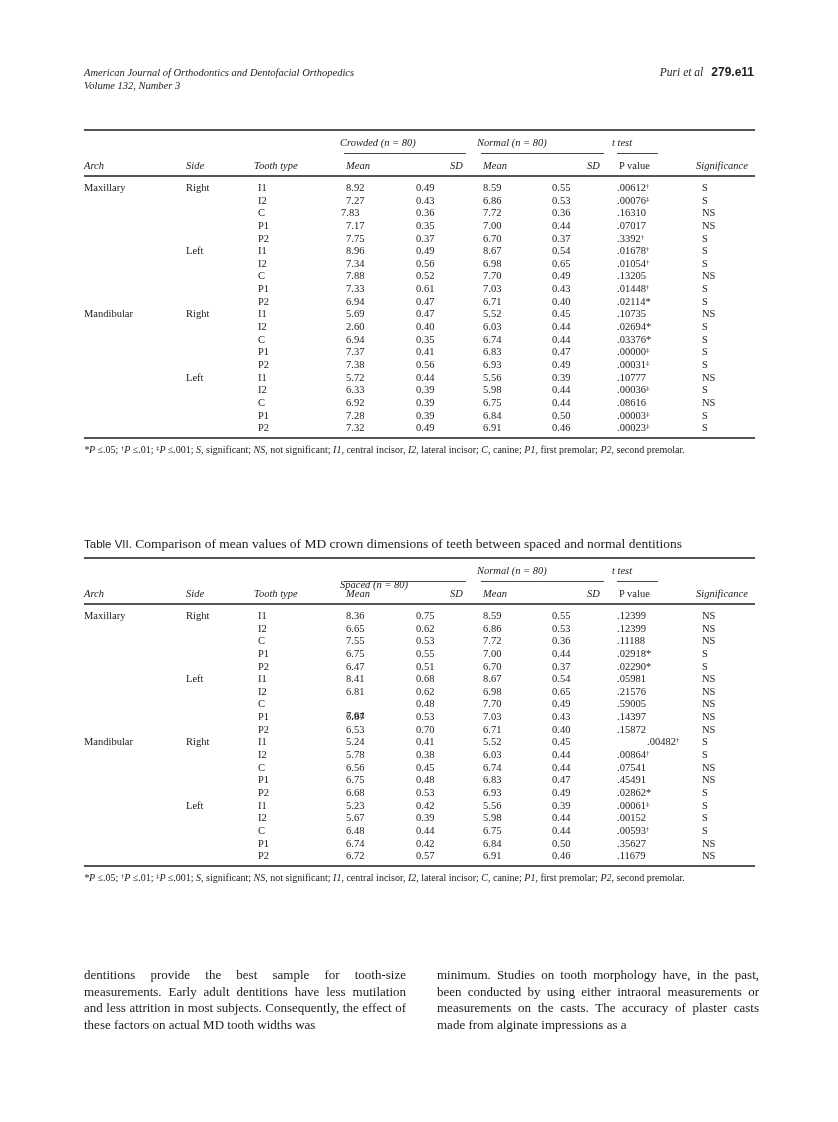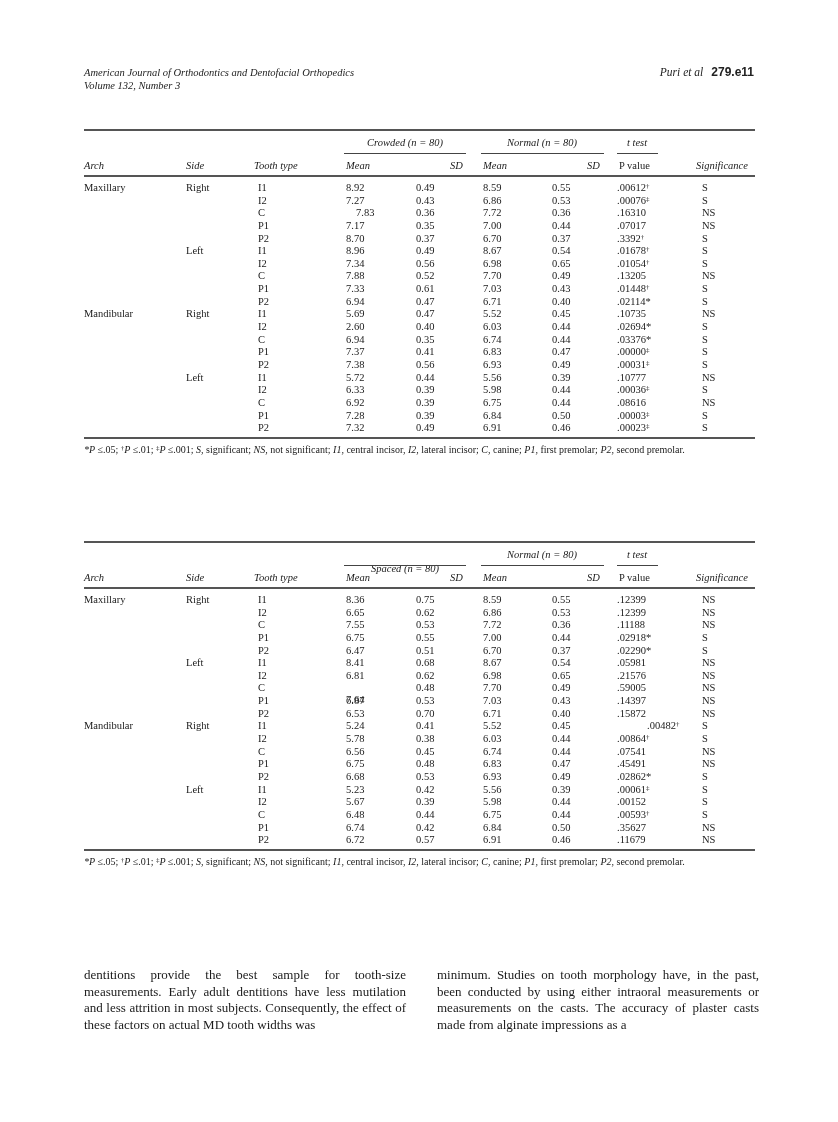--- a/index.html
+++ b/index.html
@@ -11,21 +11,21 @@
   .running-right .auth { font-style: italic; margin-right: 8px; font-size: 11.5px; }
   .running-right .page { font-family: "Liberation Sans", "DejaVu Sans", sans-serif; font-weight: bold; font-size: 12px; }
 
   .table-block { position: absolute; left: 84px; width: 671px; }
   .table-caption { font-size: 13.5px; line-height: 16px; white-space: nowrap; }
   .table-caption .label { font-family: "Liberation Sans", "DejaVu Sans", sans-serif; font-size: 11.5px; }
   .rule-thick { height: 2px; background: #555; }
 
   .hdr { position: relative; height: 44px; }
   .hdr span { position: absolute; font-style: italic; font-size: 10.5px; white-space: nowrap; }
-  .hdr .group { text-align: center; }
+  .hdr .group { }
   .hdr .gline { position: absolute; height: 1px; background: #444; }
 
   .rows { position: relative; }
   .row { position: relative; height: 12.65px; font-size: 10.5px; }
   .row span { position: absolute; top: 0; white-space: nowrap; line-height: 12px; }
   sup { font-size: 7px; vertical-align: 3px; line-height: 0; }
 
   .footnote { font-size: 10px; line-height: 13px; padding-top: 4px; }
   .footnote i { font-style: italic; }
 
@@ -82,21 +82,21 @@
         <span style="left: 332px;">0.43</span>
         <span style="left: 399px;">6.86</span>
         <span style="left: 468px;">0.53</span>
         <span style="left: 533px;">.00076<sup>‡</sup></span>
         <span style="left: 618px;">S</span>
       </div>
       <div class="row">
         <span style="left: 0px;"></span>
         <span style="left: 102px;"></span>
         <span style="left: 174px;">C</span>
-        <span style="left: 272px;">7.83</span>
+        <span style="left: 257px;">7.83</span>
         <span style="left: 332px;">0.36</span>
         <span style="left: 399px;">7.72</span>
         <span style="left: 468px;">0.36</span>
         <span style="left: 533px;">.16310</span>
         <span style="left: 618px;">NS</span>
       </div>
       <div class="row">
         <span style="left: 0px;"></span>
         <span style="left: 102px;"></span>
         <span style="left: 174px;">P1</span>
@@ -104,21 +104,21 @@
         <span style="left: 332px;">0.35</span>
         <span style="left: 399px;">7.00</span>
         <span style="left: 468px;">0.44</span>
         <span style="left: 533px;">.07017</span>
         <span style="left: 618px;">NS</span>
       </div>
       <div class="row">
         <span style="left: 0px;"></span>
         <span style="left: 102px;"></span>
         <span style="left: 174px;">P2</span>
-        <span style="left: 262px;">8.70</span>
+        <span style="left: 262px;">7.75</span>
         <span style="left: 332px;">0.37</span>
         <span style="left: 399px;">6.70</span>
         <span style="left: 468px;">0.37</span>
         <span style="left: 533px; text-align: center;">.3392<sup>†</sup></span>
         <span style="left: 618px;">S</span>
       </div>
       <div class="row">
         <span style="left: 0px;"></span>
         <span style="left: 102px;">Left</span>
         <span style="left: 174px;">I1</span>
@@ -282,20 +282,21 @@
         <span style="left: 468px;">0.46</span>
         <span style="left: 533px;">.00023<sup>‡</sup></span>
         <span style="left: 618px;">S</span>
       </div>
     </div>
   <div class="rule-thick"></div>
   <div class="footnote"><i>*P ≤</i>.05; <sup>†</sup><i>P ≤</i>.01; <sup>‡</sup><i>P ≤</i>.001; <i>S,</i> significant; <i>NS,</i> not significant; <i>I1,</i> central incisor, <i>I2,</i> lateral incisor; <i>C,</i> canine; <i>P1,</i> first premolar; <i>P2,</i> second premolar.</div>
 </div>
 
 <div class="table-block" style="top:536px;" id="tbl1">
+  <div class="table-caption"><span class="label">Table VII.</span> <span>Comparison of mean values of MD crown dimensions of teeth between spaced and normal dentitions</span></div>
   <div class="rule-thick" style="margin-top:5px;"></div>
   <div class="hdr">
     <span class="group" style="left:256px;width:130px;top:20px;">Spaced (n = 80)</span>
     <div class="gline" style="left:260px;width:122px;top:22px;"></div>
     <span class="group" style="left:393px;width:130px;top:6px;">Normal (n = 80)</span>
     <div class="gline" style="left:397px;width:123px;top:22px;"></div>
     <span class="group" style="left:528px;width:50px;top:6px;">t test</span>
     <div class="gline" style="left:533px;width:41px;top:22px;"></div>
     <span style="left:0;top:29px;">Arch</span>
     <span style="left:102px;top:29px;">Side</span>

